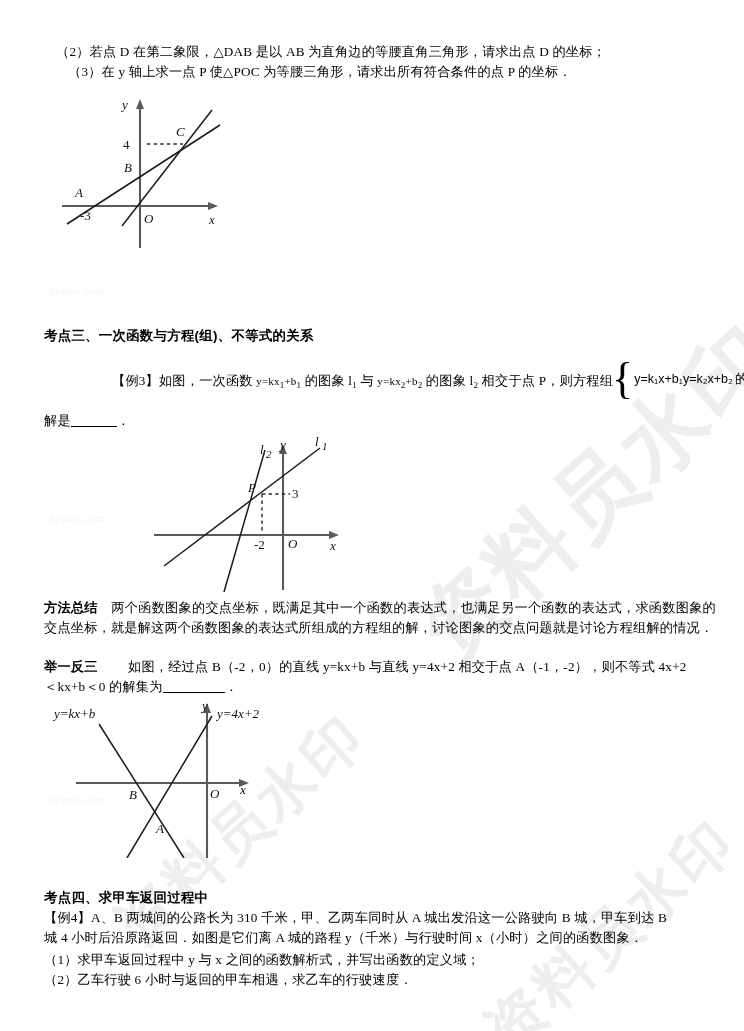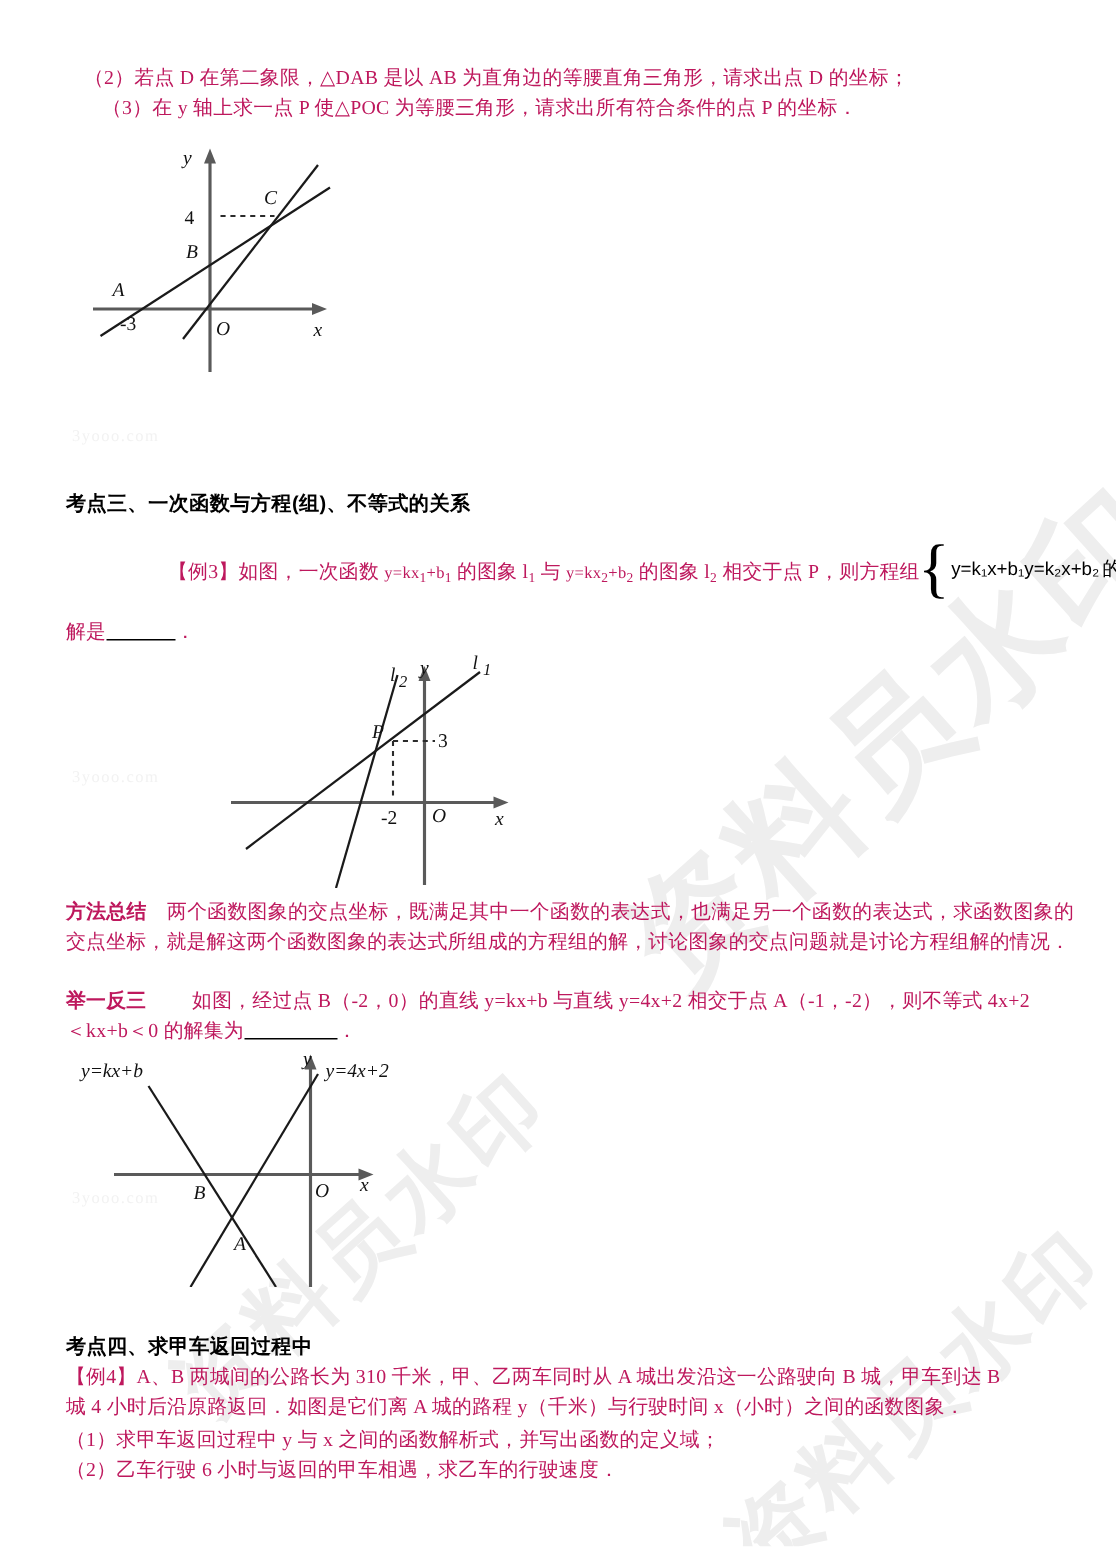--- a/index.html
+++ b/index.html
@@ -49,21 +49,21 @@
 
   
   .content {
     position: relative;
     z-index: 2;
   }
   .para {
     position: absolute;
     font-size: 13.2px;
     line-height: 20px;
-    color: #be185d;
+    color: #000000;
     letter-spacing: 0.2px;
   }
   .para-cn {
     font-family: "Liberation Serif", "DejaVu Serif", serif;
   }
   .heading {
     position: absolute;
     font-family: "Liberation Sans", "DejaVu Sans", sans-serif;
     font-weight: 700;
     font-size: 13.4px;

